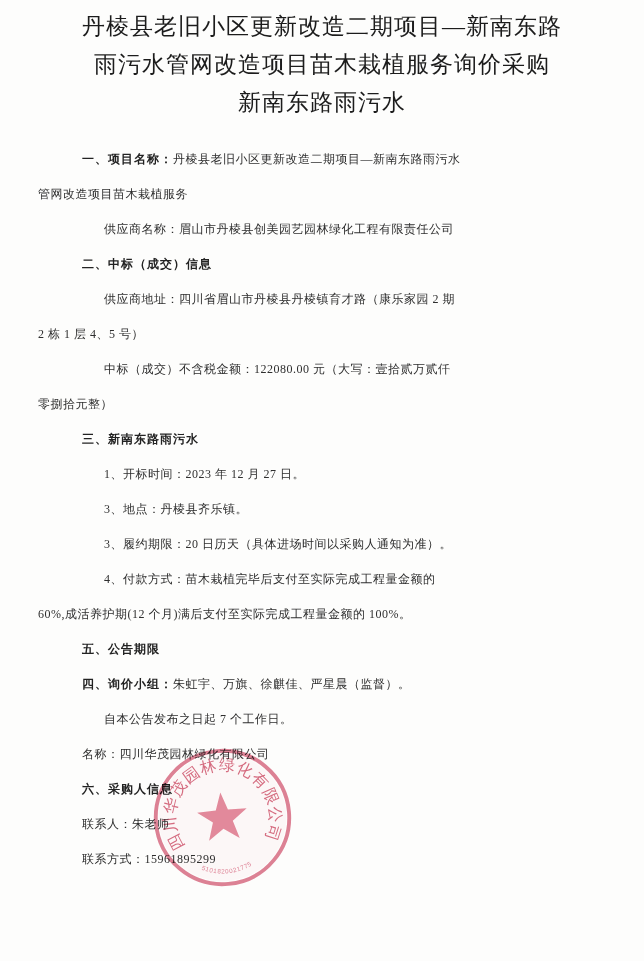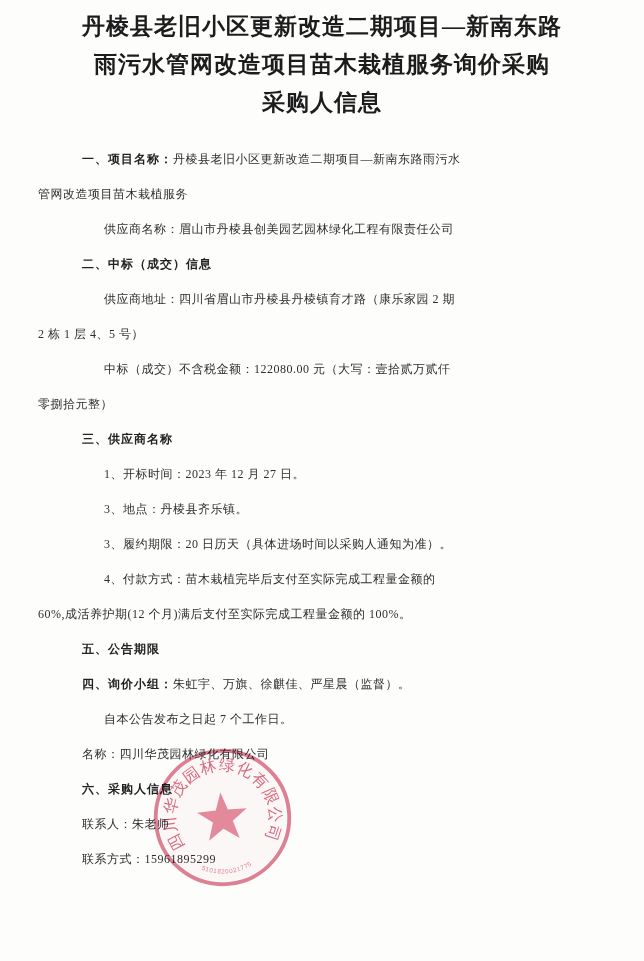--- a/index.html
+++ b/index.html
@@ -9,21 +9,21 @@
     margin:0 auto;
     background:#fdfdfc;
     overflow:hidden;
     color:#2b2b2b;
     font-family:"Liberation Serif", serif;
   }
   .title{
     padding-top:8px;
     text-align:center;
     font-family:"Liberation Serif", serif;
-    font-weight:bold;
+    font-weight:normal;
     font-size:23px;
     line-height:38px;
     letter-spacing:1px;
     color:#1c1c1c;
   }
   .doc-body{
     margin-top:20px;
     padding:0 36px 0 38px;
   }
   .line{
@@ -59,33 +59,33 @@
   }
 </style>
 </head>
 <body>
 
 <div class="page">
 
   <div class="title">
     <div>丹棱县老旧小区更新改造二期项目—新南东路</div>
     <div>雨污水管网改造项目苗木栽植服务询价采购</div>
-    <div>采购人信息</div>
+    <div>新南东路雨污水</div>
   </div>
 
   <div class="doc-body">
     <div class="line ia"><span class="hd">一、项目名称：</span><span class="tx">丹棱县老旧小区更新改造二期项目—新南东路雨污水</span></div>
     <div class="line i0"><span class="tx">管网改造项目苗木栽植服务</span></div>
     <div class="line ib"><span class="tx">供应商名称：眉山市丹棱县创美园艺园林绿化工程有限责任公司</span></div>
     <div class="line ia"><span class="hd">二、中标（成交）信息</span></div>
     <div class="line ib"><span class="tx">供应商地址：四川省眉山市丹棱县丹棱镇育才路（康乐家园 2 期</span></div>
     <div class="line i0"><span class="tx">2 栋 1 层 4、5 号）</span></div>
     <div class="line ib"><span class="tx">中标（成交）不含税金额：122080.00 元（大写：壹拾贰万贰仟</span></div>
     <div class="line i0"><span class="tx">零捌拾元整）</span></div>
-    <div class="line ia"><span class="hd">三、供应商名称</span></div>
+    <div class="line ia"><span class="hd">三、新南东路雨污水</span></div>
     <div class="line ib"><span class="tx">1、开标时间：2023 年 12 月 27 日。</span></div>
     <div class="line ib"><span class="tx">3、地点：丹棱县齐乐镇。</span></div>
     <div class="line ib"><span class="tx">3、履约期限：20 日历天（具体进场时间以采购人通知为准）。</span></div>
     <div class="line ib"><span class="tx">4、付款方式：苗木栽植完毕后支付至实际完成工程量金额的</span></div>
     <div class="line i0"><span class="tx">60%,成活养护期(12 个月)满后支付至实际完成工程量金额的 100%。</span></div>
     <div class="line ia"><span class="hd">五、公告期限</span></div>
     <div class="line ia"><span class="hd">四、询价小组：</span><span class="tx">朱虹宇、万旗、徐麒佳、严星晨（监督）。</span></div>
     <div class="line ib"><span class="tx">自本公告发布之日起 7 个工作日。</span></div>
     <div class="line ia"><span class="tx">名称：四川华茂园林绿化有限公司</span></div>
     <div class="line ia"><span class="hd">六、采购人信息</span></div>

